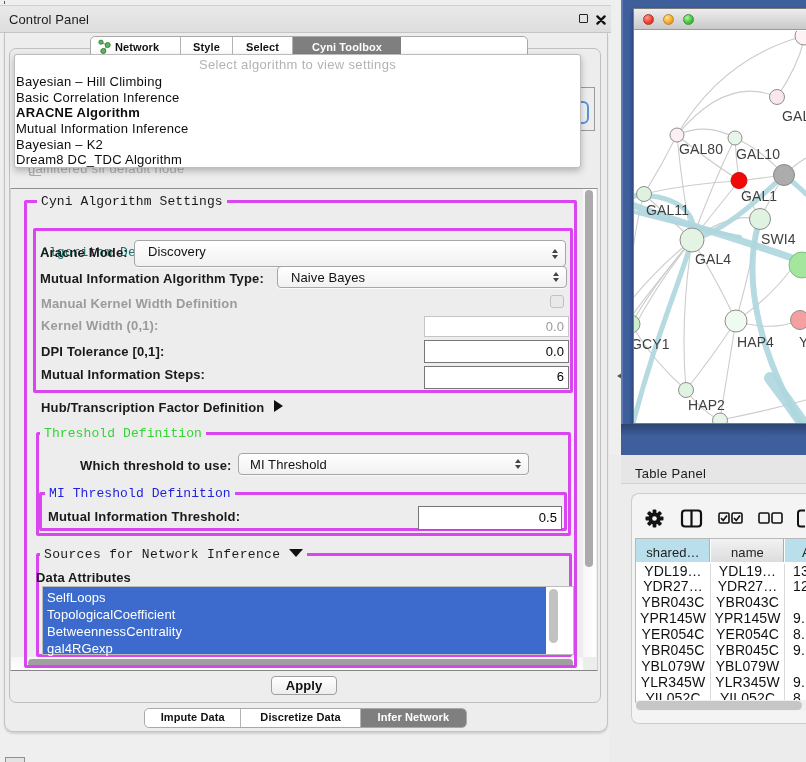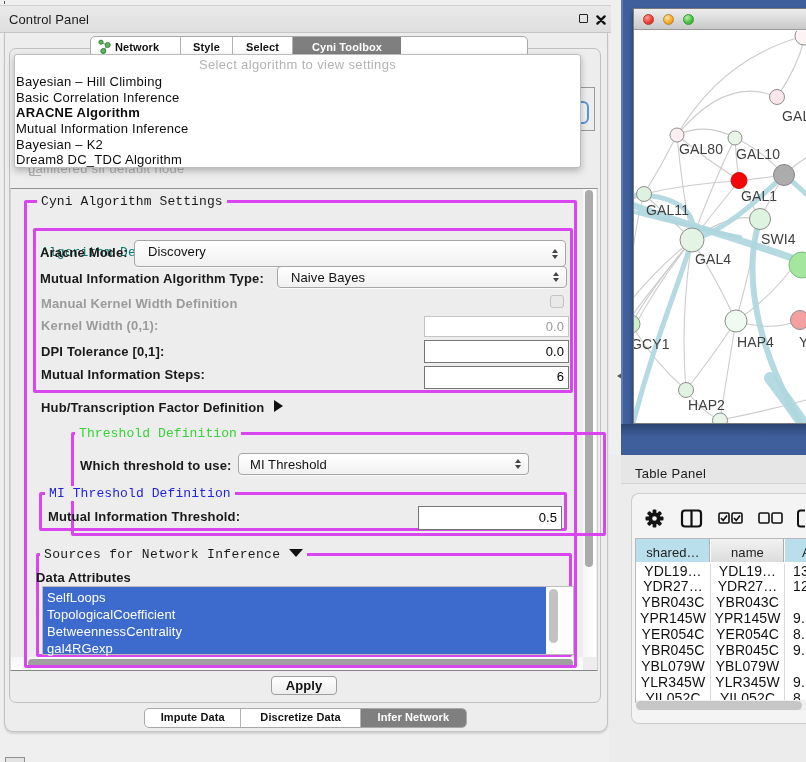--- a/index.html
+++ b/index.html
@@ -98,21 +98,21 @@
 
 <div class="lbl abs" style="left:41px;top:344px;">DPI Tolerance [0,1]:</div>
 <div class="field abs" style="left:424px;top:340px;width:145px;height:23px;line-height:22px;">0.0</div>
 
 <div class="lbl abs" style="left:41px;top:367px;">Mutual Information Steps:</div>
 <div class="field abs" style="left:424px;top:365.5px;width:145px;height:23.5px;line-height:20.5px;">6</div>
 
 <div class="lbl abs" style="left:41px;top:400px;">Hub/Transcription Factor Definition</div>
 <div class="abs" style="left:274px;top:400px;width:0;height:0;border-top:6px solid transparent;border-bottom:6px solid transparent;border-left:9px solid #111;"></div>
 
-<div class="group" style="left:36px;top:432px;width:535px;height:104px;margin-left:35px;">
+<div class="group" style="left:36px;top:432px;width:535px;height:104px;">
   <div class="gt" style="left:1px;color:#35d335;">Threshold Definition</div>
 </div>
 <div class="lbl abs" style="left:80px;top:458px;">Which threshold to use:</div>
 <div class="combo" style="left:238px;top:453px;width:291px;height:22px;">
     <span class="tx" style="left:11px;">MI Threshold</span>
     <span class="arr"></span>
   </div>
 
 <div class="group" style="left:39px;top:492px;width:528px;height:39px;">
   <div class="gt" style="left:3px;color:#2222dd;">MI Threshold Definition</div>

